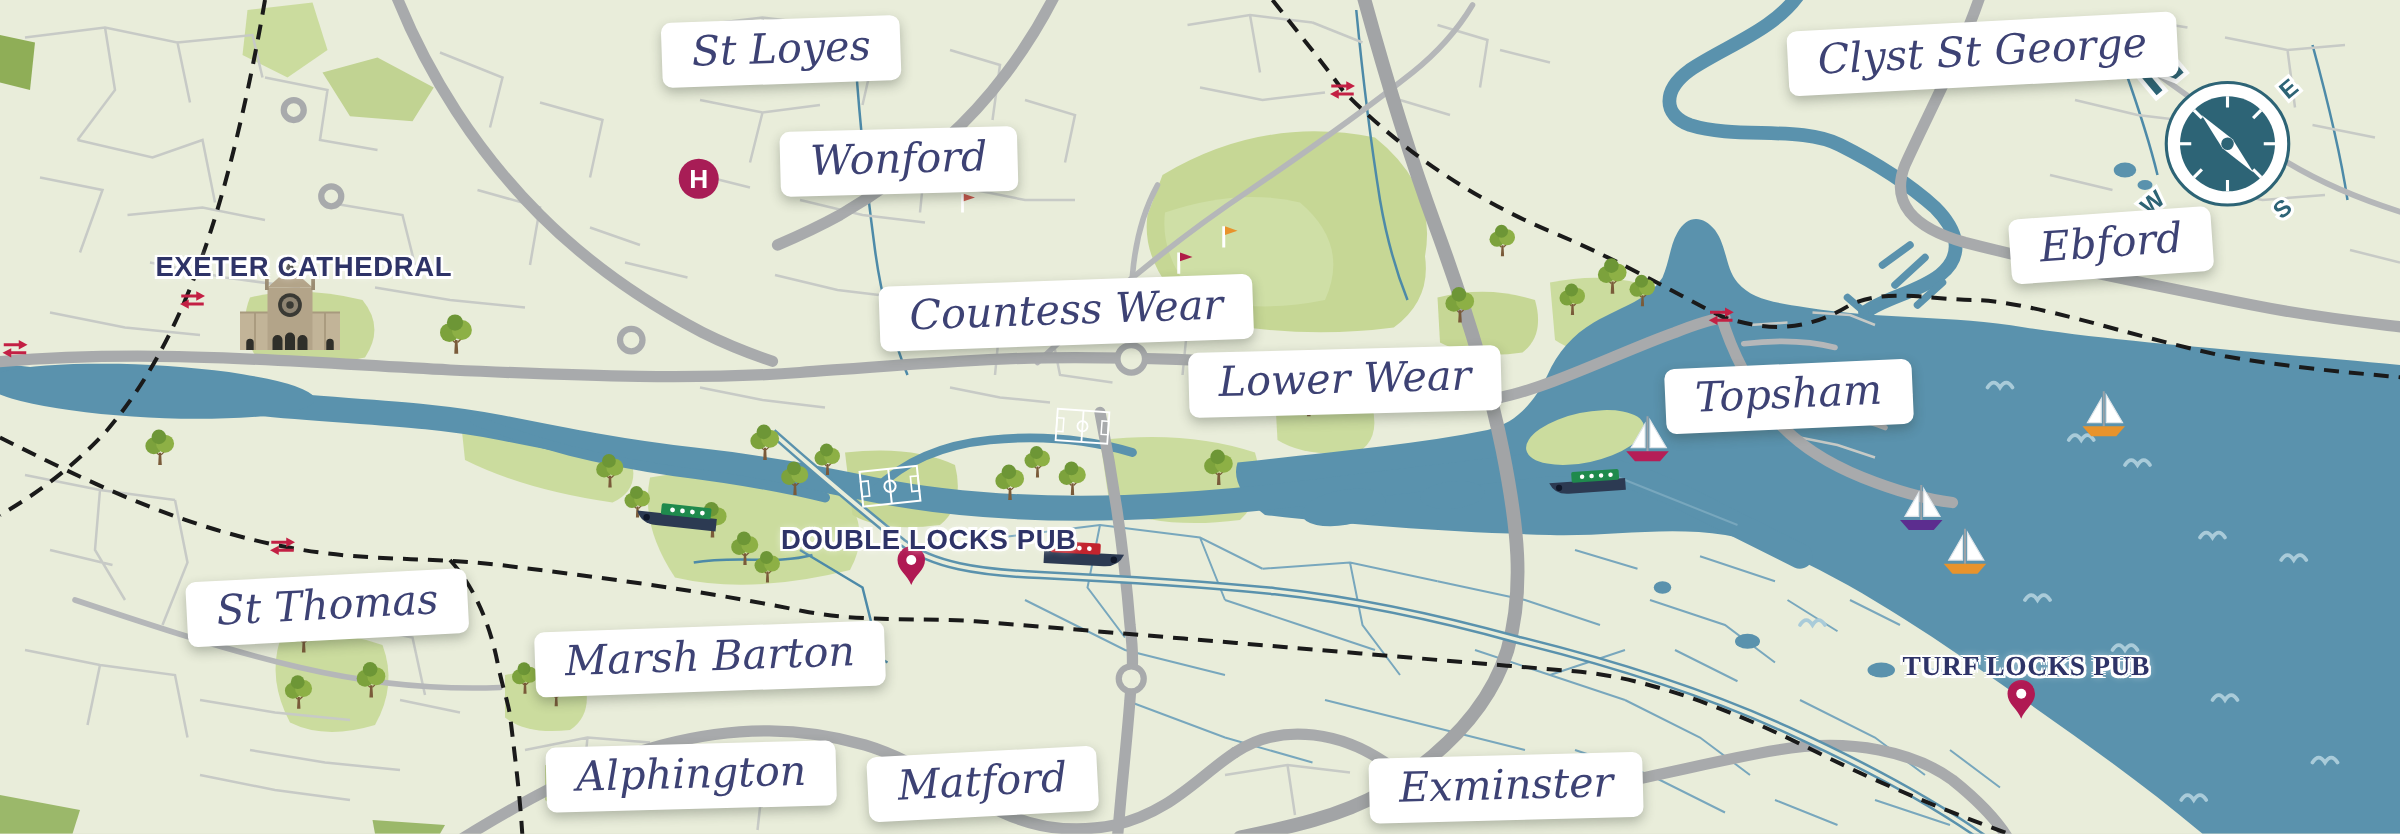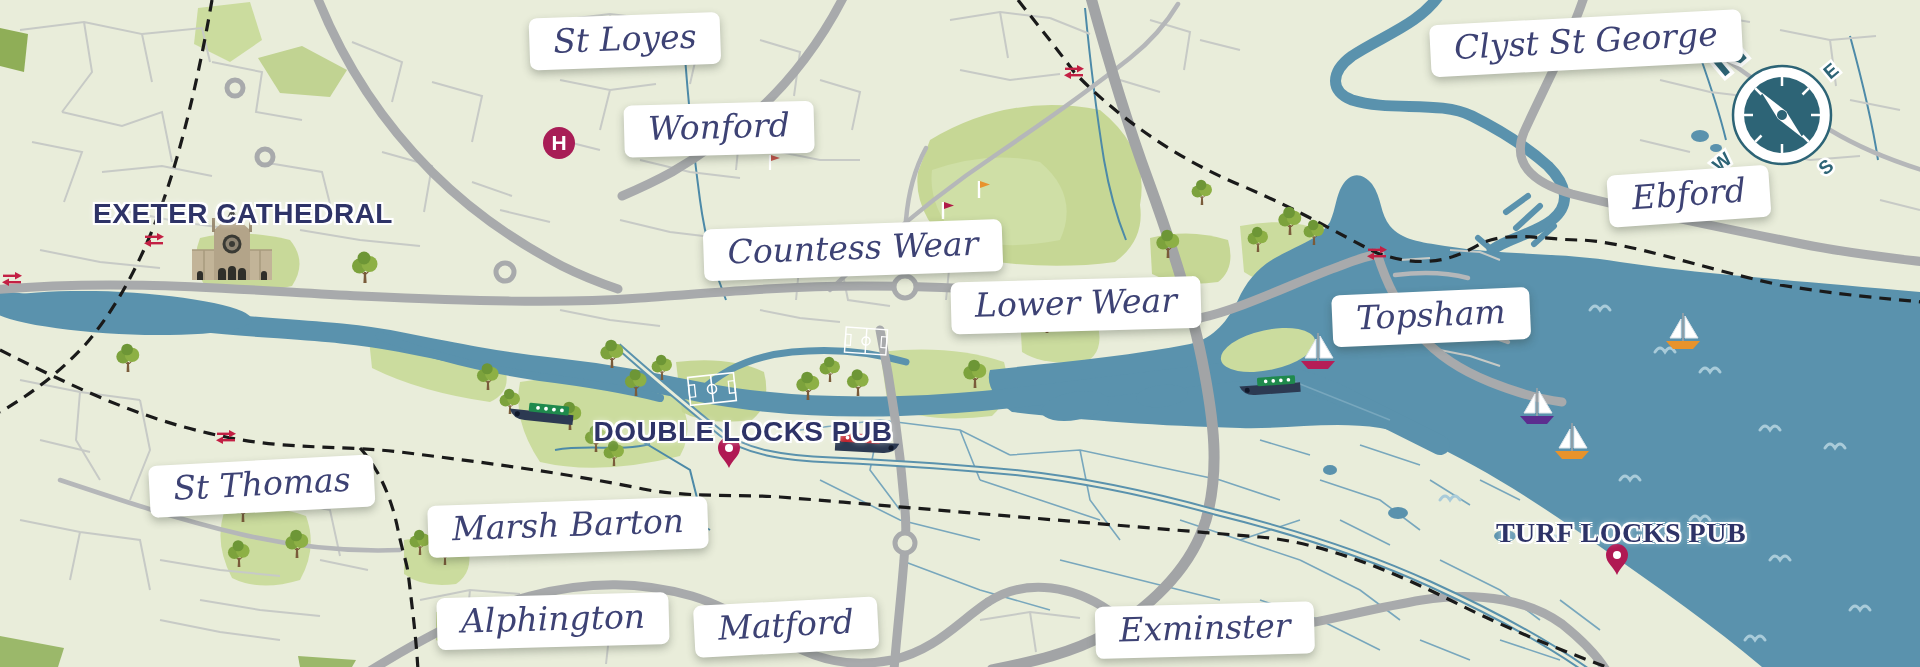--- a/index.html
+++ b/index.html
@@ -7,21 +7,21 @@
          font-family:"Liberation Sans",sans-serif;}
   .stage svg.map{position:absolute;left:0;top:0;}
   
   .place-label{position:absolute;transform:translate(-50%,-50%);
     background:#ffffff;border-radius:8px;padding:7px 24px 10px;
     box-shadow:0 4px 9px rgba(40,50,40,.30);white-space:nowrap;
     font-family:"DejaVu Serif",serif;font-style:italic;font-weight:500;
     font-size:33px;color:#3d4274;line-height:1.05;}
   
   .poi-label{position:absolute;transform:translate(-50%,-50%);white-space:nowrap;
-    font-family:"Liberation Sans",sans-serif;font-weight:bold;font-size:28px;
+    font-family:"Liberation Sans",sans-serif;font-weight:bold;font-size:22px;
     letter-spacing:.5px;color:#2e3367;
     text-shadow:-2px -2px 0 #fff,2px -2px 0 #fff,-2px 2px 0 #fff,2px 2px 0 #fff,
                 0 -2px 0 #fff,0 2px 0 #fff,-2px 0 0 #fff,2px 0 0 #fff,0 0 7px #fff;}
 </style>
 </head>
 <body>
 
 <div class="stage">
 
 <svg class="map" width="1920" height="667" viewBox="0 0 1920 667">

